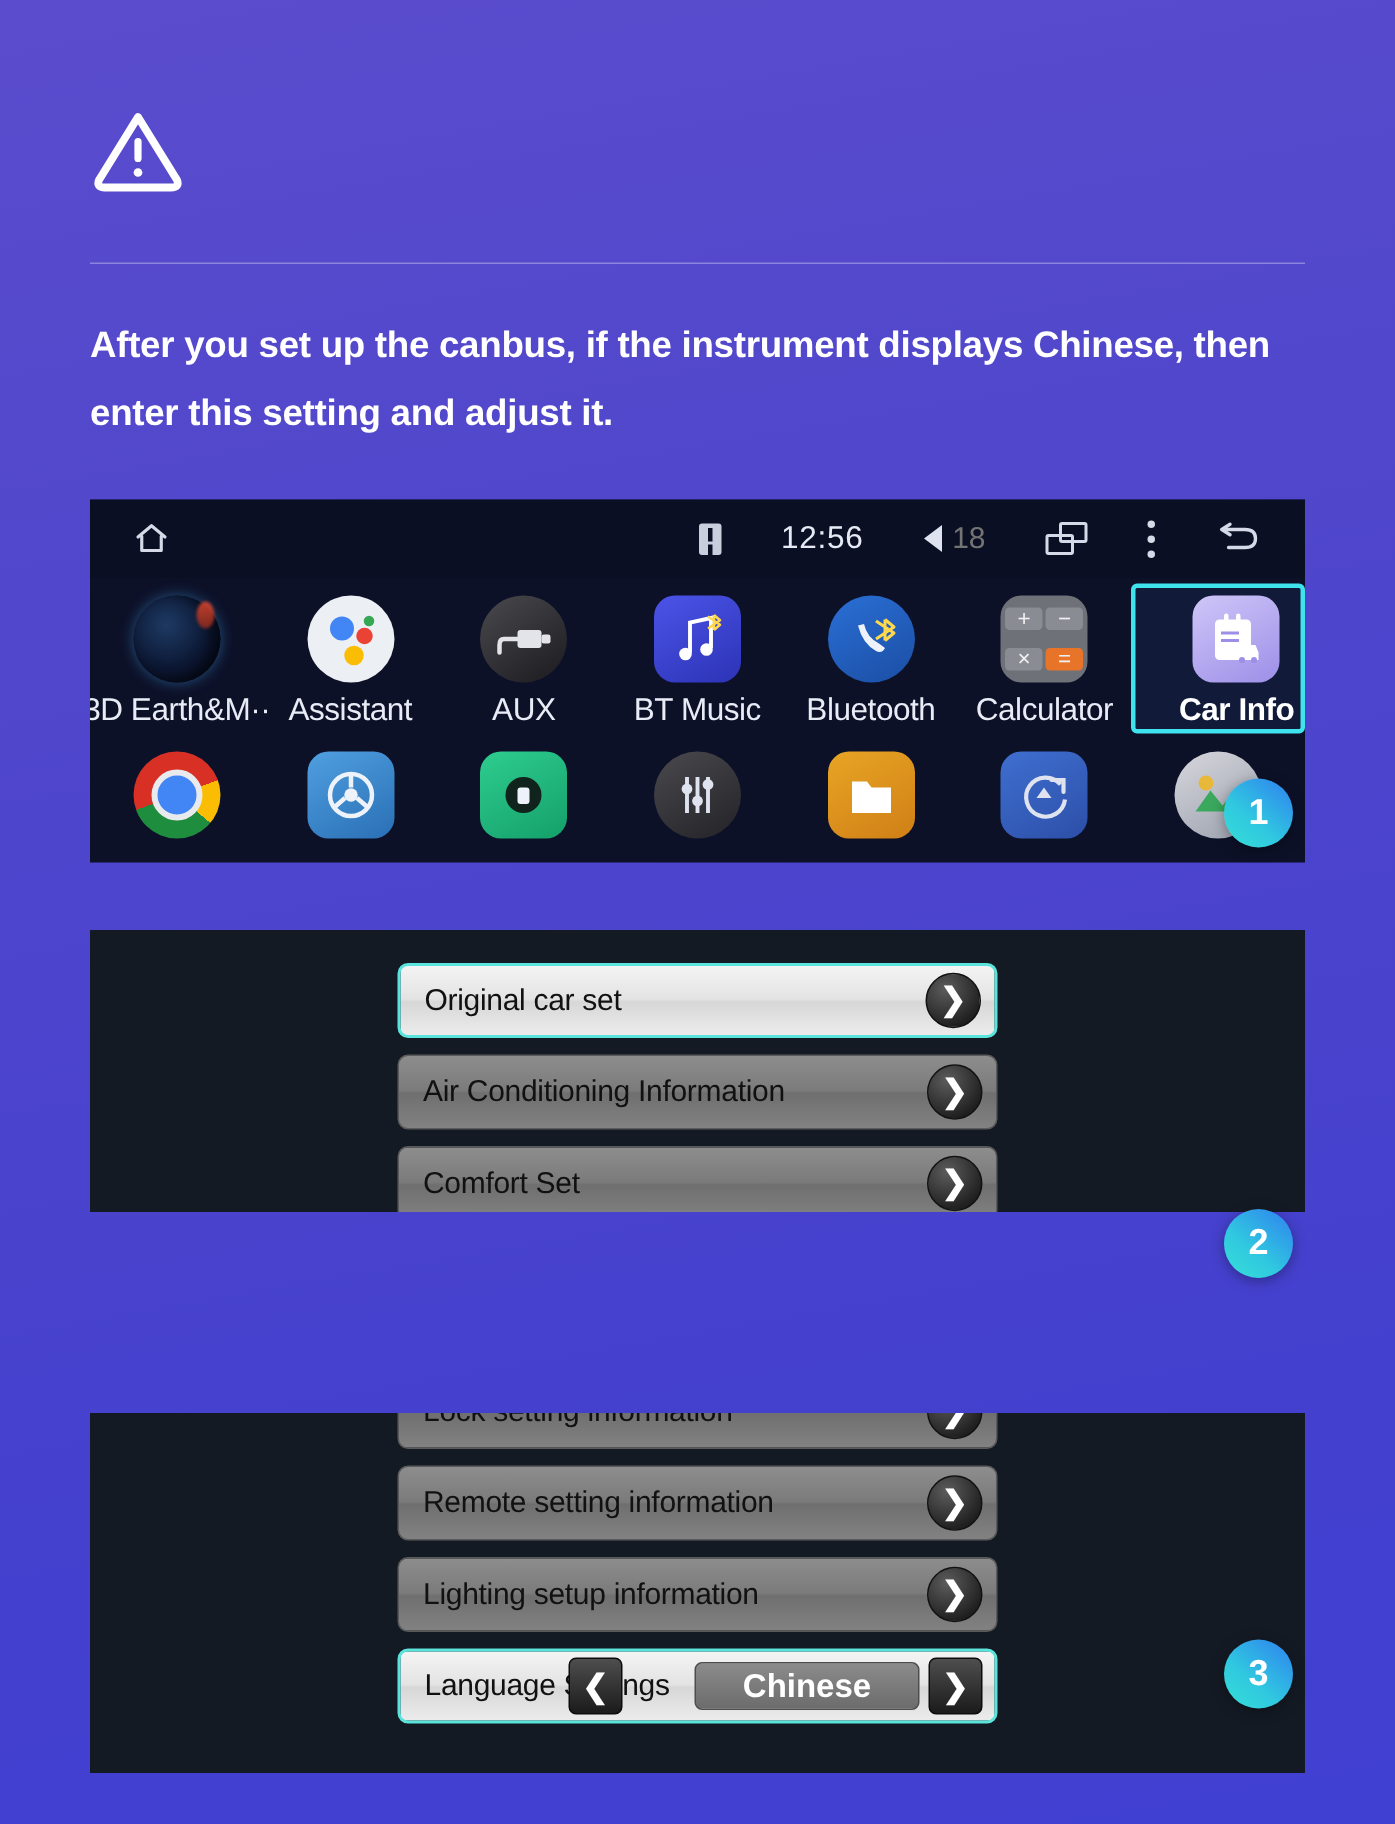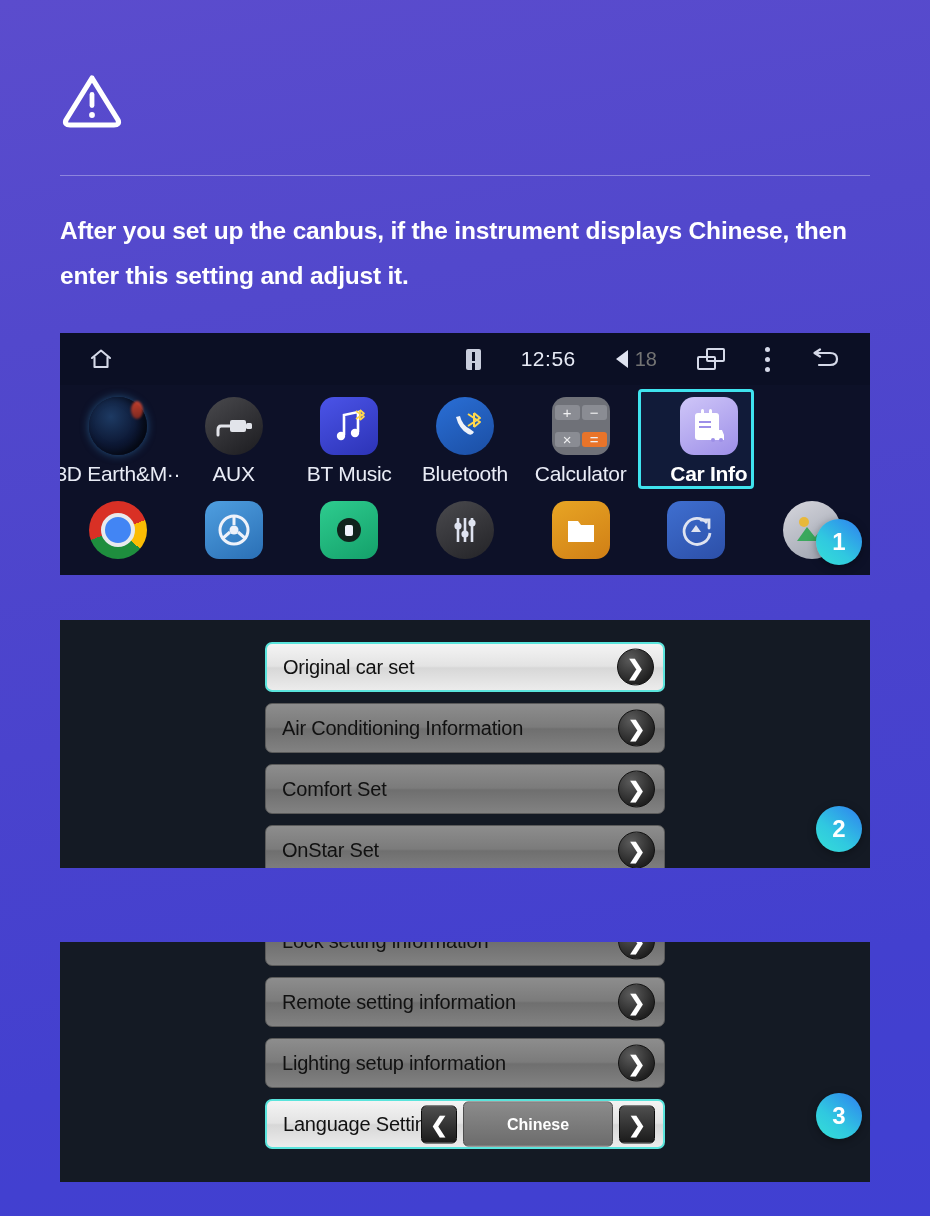--- a/index.html
+++ b/index.html
@@ -108,21 +108,21 @@
   .ico-chrome::after{content:"";position:absolute;width:26px;height:26px;border-radius:50%;
     background:#4285f4;border:4px solid #e8eaed;}
   .ico-wheel { background: linear-gradient(150deg,#4f9fe0,#2a6fb5); }
   .ico-green { background: linear-gradient(150deg,#2ecc8f,#14a06a); }
   .ico-eq { border-radius:50%; background: linear-gradient(150deg,#4a4a4e,#232327); }
   .ico-folder { background: linear-gradient(150deg,#e8a524,#d07f16); }
   .ico-sync { background: linear-gradient(150deg,#3f6fd0,#2c4fa8); }
   .ico-gallery { border-radius:50%; background: linear-gradient(150deg,#d7d7dd,#9aa0ad); }
 
   
-  #panel-carinfo { top: 620px; height: 248px; }
+  #panel-carinfo { top: 620px; height: 188px; }
   #panel-language { top: 942px; height: 240px; }
   .list-wrap { padding: 0 205px 0 205px; }
   .row {
     position: relative; height: 50px; margin-bottom: 11px; border-radius: 7px;
     background: linear-gradient(#8d8d8d, #7b7b7b 48%, #6f6f6f 52%, #828282);
     border: 1px solid #5a5a5a;
     display: flex; align-items: center; padding-left: 16px;
   }
   .row-label { font-size: 20px; color: #111; letter-spacing: -0.2px; }
   .row.highlight {
@@ -139,24 +139,24 @@
   }
   .stepper { position: absolute; right: 8px; top: 50%; transform: translateY(-50%);
     display: flex; align-items: center; gap: 6px; }
   .step-btn {
     width: 36px; height: 38px; border-radius: 5px;
     background: linear-gradient(#4e4e4e,#1b1b1b);
     border: 1px solid #0c0c0c; color:#fff; font-size: 21px; font-weight: bold;
     display:flex; align-items:center; justify-content:center; line-height:1;
   }
   .step-val {
-    width: 150px; height: 45px; border-radius: 5px;
+    width: 150px; height: 32px; border-radius: 5px;
     background: linear-gradient(#8b8b8b,#6c6c6c);
-    border: 1px solid #4d4d4d; color:#fff; font-size: 16px; font-weight: bold;
-    display:flex; align-items:center; justify-content:center;
+    border: 1px solid #4d4d4d; color:#fff; font-size: 22px; font-weight: bold;
+    display:flex; align-items:center; justify-content:center;margin-left:42px;
   }
 
   
   .badge {
     position: absolute; width: 46px; height: 46px; border-radius: 50%;
     background: linear-gradient(40deg, #35e0d6 0%, #30c8e0 40%, #2f7ff0 100%);
     color: #fff; font-size: 24px; font-weight: bold;
     display: flex; align-items: center; justify-content: center;
     box-shadow: 0 2px 9px rgba(0,0,0,.35);
   }
@@ -220,20 +220,31 @@
   </div>
 
   <div class="app-grid">
     <div class="app-row">
 
       <div class="app-cell">
         <div class="app-ico ico-earth"></div>
         <div class="app-label">3D Earth&amp;M··</div>
       </div>
 
+      <div class="app-cell">
+        <div class="app-ico ico-assist">
+          <svg viewBox="0 0 58 58" width="58" height="58">
+            <circle cx="23" cy="22" r="8" fill="#4285f4"></circle>
+            <circle cx="38" cy="27" r="5.5" fill="#ea4335"></circle>
+            <circle cx="31" cy="40" r="6.5" fill="#fbbc04"></circle>
+            <circle cx="41" cy="17" r="3.5" fill="#34a853"></circle>
+          </svg>
+        </div>
+        <div class="app-label">Assistant</div>
+      </div>
 
       <div class="app-cell">
         <div class="app-ico ico-aux">
           <svg viewBox="0 0 58 58" width="58" height="58">
             <rect x="25" y="23" width="16" height="12" rx="2" fill="#e2e4ea"></rect>
             <rect x="41" y="26" width="6" height="6" rx="1.5" fill="#e2e4ea"></rect>
             <path d="M25 29 H16 Q13 29 13 33 V38" stroke="#e2e4ea" stroke-width="3" fill="none" stroke-linecap="round"></path>
           </svg>
         </div>
         <div class="app-label">AUX</div>

